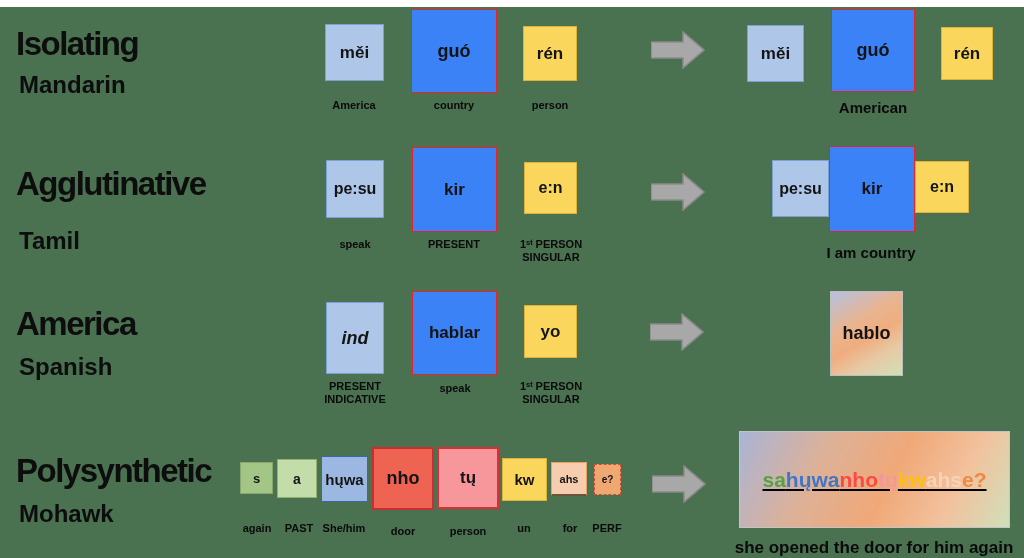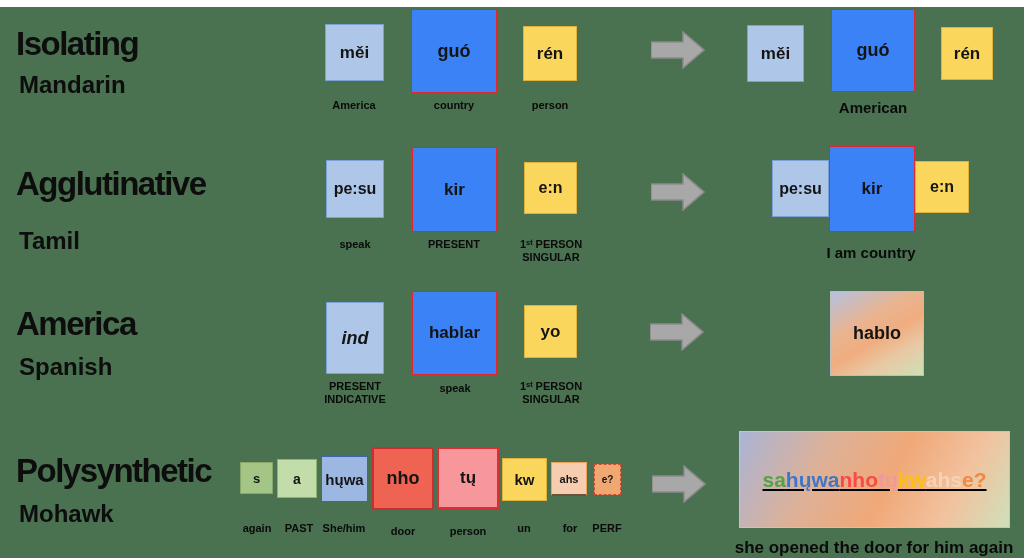--- a/index.html
+++ b/index.html
@@ -113,21 +113,21 @@
   <div class="gloss" style="left:295px;top:373px">PRESENT
 INDICATIVE</div>
   <div class="gloss" style="left:395px;top:375px">speak</div>
   <div class="gloss" style="left:491px;top:373px">1ˢᵗ PERSON
 SINGULAR</div>
 
   <svg class="arrow" style="left:650px;top:306px" width="54" height="38" viewBox="0 0 54 38">
       <polygon points="0,11 32,11 32,1 53,19 32,37 32,27 0,27" fill="#a8a8a8" stroke="#8b8b8b" stroke-width="1.5"></polygon>
     </svg>
 
-  <div class="mbox grad-small" style="left:830px;top:284px;width:94px;height:85px;font-size:18px">
+  <div class="mbox grad-small" style="left:830px;top:284px;width:73px;height:85px;font-size:18px">
       <span>hablo</span>
     </div>
 
   <div class="title" style="left:16px;top:445px">Polysynthetic</div>
   <div class="lang" style="left:19px;top:493px">Mohawk</div>
 
   <div class="mbox green" style="left:240px;top:455px;width:33px;height:32px;font-size:13px">
       <span>s</span>
     </div>
   <div class="mbox lgreen" style="left:277px;top:452px;width:40px;height:39px;font-size:14px">

